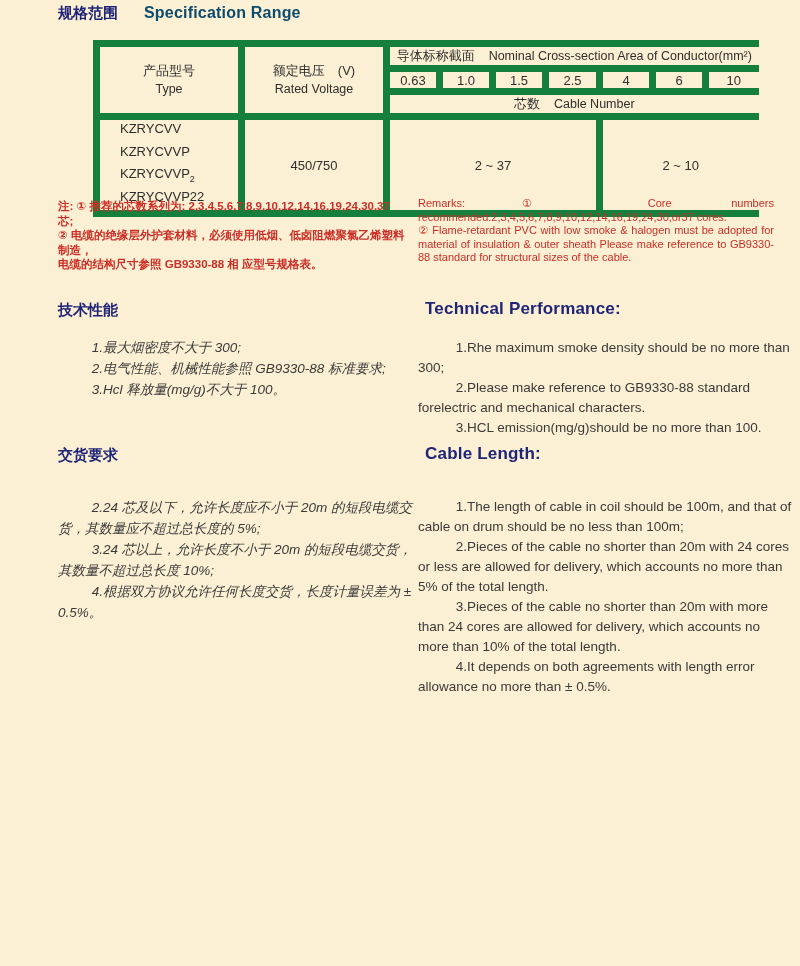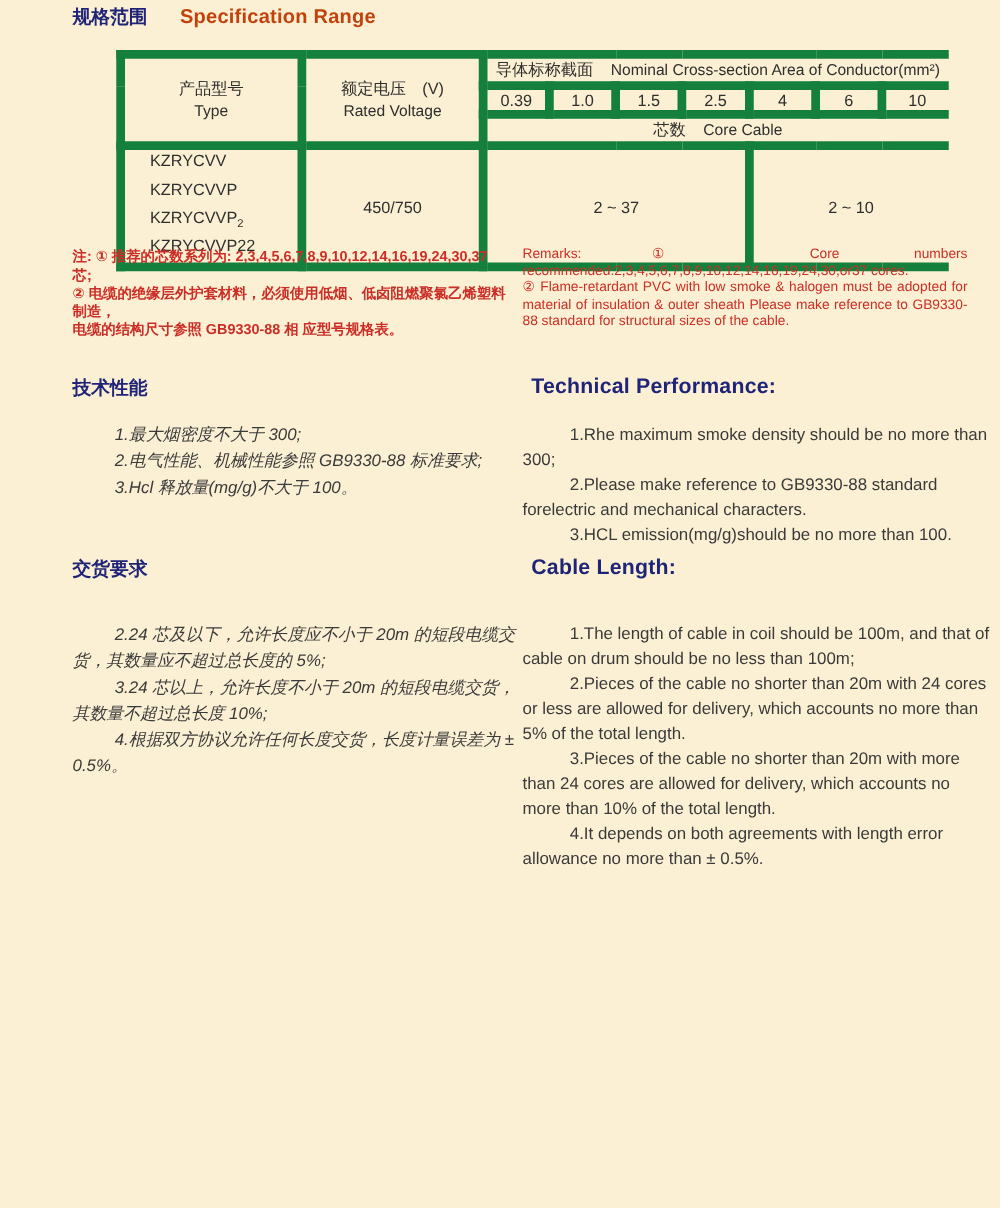--- a/index.html
+++ b/index.html
@@ -6,21 +6,21 @@
   html,body { width:800px; height:966px; }
   body {
     position:relative;
     background:#FBF0D3;
     font-family:"Liberation Sans","DejaVu Sans",sans-serif;
     color:#3A3A3A;
     overflow:hidden;
   }
   .title-row { position:absolute; left:58px; top:4px; white-space:nowrap; }
   .title-zh { font-size:15px; font-weight:bold; color:#1F2478; }
-  .title-en { font-size:16px; font-weight:bold; color:#c2410c; margin-left:26px; letter-spacing:0.2px; }
+  .title-en { font-size:16px; font-weight:bold; color:#0c4a6e; margin-left:26px; letter-spacing:0.2px; }
 
   table.spec {
     position:absolute; left:93px; top:40px; width:662px;
     border-collapse:collapse; table-layout:fixed;
     font-size:13px; color:#2E2E2E;
   }
   table.spec td {
     border:7px solid #15803d;
     text-align:center; vertical-align:middle;
     padding:0;
@@ -84,31 +84,31 @@
     </td>
     <td rowspan="3" class="cell-2line">
       <div class="hdr-zh">额定电压　(V)</div>
       <div class="hdr-en">Rated Voltage</div>
     </td>
     <td colspan="7" class="no-r" style="height:22px">
       <span class="hdr-zh cond-zh">导体标称截面</span><span class="hdr-en">Nominal Cross-section Area of Conductor(mm²)</span>
     </td>
   </tr>
   <tr>
-    <td style="height:23px">0.39</td>
+    <td style="height:23px">0.63</td>
     <td>1.0</td>
     <td>1.5</td>
     <td>2.5</td>
     <td>4</td>
     <td>6</td>
     <td class="no-r">10</td>
   </tr>
   <tr>
     <td colspan="7" class="no-r" style="height:21px">
-      <span class="hdr-zh core-zh">芯数</span><span class="hdr-en">Core Cable</span>
+      <span class="hdr-zh core-zh">芯数</span><span class="hdr-en">Cable Number</span>
     </td>
   </tr>
   <tr>
     <td class="types-cell" style="height:77px">
       <div><span>KZRYCVV</span><sub></sub></div>
       <div><span>KZRYCVVP</span><sub></sub></div>
       <div><span>KZRYCVVP</span><sub>2</sub></div>
       <div><span>KZRYCVVP22</span><sub></sub></div>
     </td>
     <td>450/750</td>

